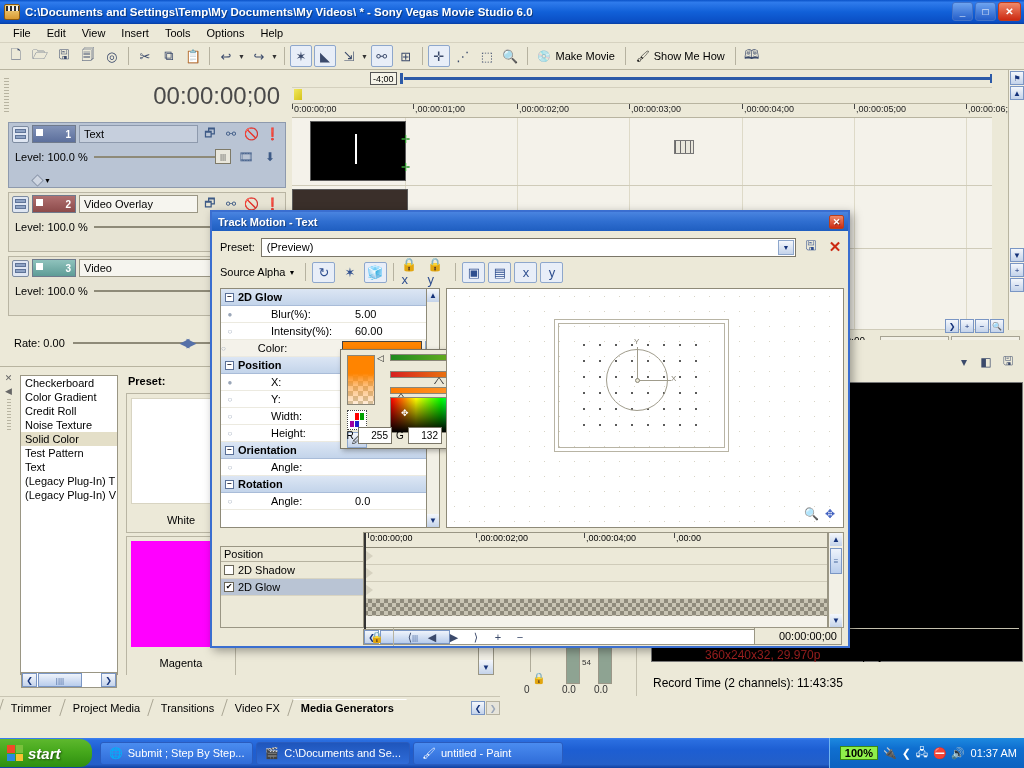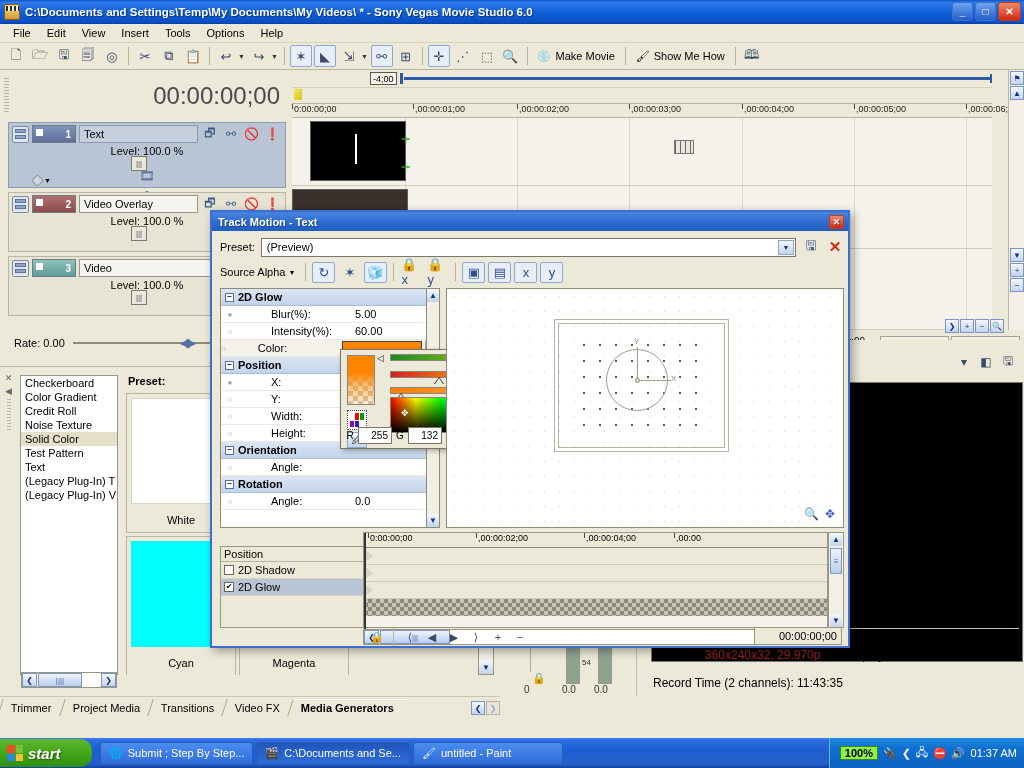--- a/index.html
+++ b/index.html
@@ -82,21 +82,21 @@
   .tk-num{ width:44px;height:18px;border:1px solid #6f7a8c;display:flex;align-items:center;justify-content:flex-end;
     padding-right:4px;color:#fff;font-size:10px;font-weight:bold;position:relative;}
   .tk-num.c1{ background:linear-gradient(180deg,#8293b8,#5c6f9c);}
   .tk-num.c2{ background:linear-gradient(180deg,#b07070,#8c4a4a);}
   .tk-num.c3{ background:linear-gradient(180deg,#8fc2bc,#5e9c96);}
   .tk-num i{ position:absolute; left:3px; top:3px; width:7px;height:7px;background:#fff;}
   .tk-name{ flex:1; height:18px; background:#f6f5ef; border:1px solid #9a9684; font-size:11px;
     display:flex;align-items:center; padding-left:4px;}
   .track.sel .tk-name{ background:#c6cfdd; border-color:#8e9aad;}
   .tk-ic{ width:18px;height:18px;display:flex;align-items:center;justify-content:center;font-size:12px;color:#3d5a86;}
-  .track-row2{ display:flex; align-items:center; height:24px; padding:0 6px; gap:6px; font-size:11px;flex-direction:column;}
+  .track-row2{ display:flex; align-items:center; height:24px; padding:0 6px; gap:6px; font-size:11px;}
   .lvl-slider{ flex:1; height:2px; background:#8e8a78; position:relative;}
   .lvl-thumb{ position:absolute; right:0; top:-7px; width:16px;height:15px;background:#e9e7dc;
     border:1px solid #7e7a68; display:flex;align-items:center;justify-content:center; font-size:8px;color:#555;}
   .track-row3{ height:22px; padding-left:24px; display:flex; align-items:center; gap:2px;}
   .diamond{ width:9px;height:9px;background:#cfd6e2;border:1px solid #8894a8; transform:rotate(45deg);}
 
   
   .rate-row{ position:absolute; left:0; top:328px; width:292px; height:30px; display:flex;align-items:center;
     padding-left:14px; gap:8px; font-size:11px; background:#ece9d8;}
   .rate-slider{ flex:1; height:2px; background:#8e8a78; position:relative; margin-right:14px;}
@@ -605,24 +605,20 @@
       </div>
       <div class="sw">
         <div class="chip" style="background:#00d700;"></div>
         <div class="cap">Green</div>
       </div>
       <div class="sw">
         <div class="chip" style="background:#6b6b6b;"></div>
         <div class="cap">Gray</div>
       </div>
       <div class="sw">
-        <div class="chip" style="background:#00ffff;"></div>
-        <div class="cap">Cyan</div>
-      </div>
-      <div class="sw">
         <div class="chip" style="background:#ff00ff;"></div>
         <div class="cap">Magenta</div>
       </div>
     </div>
 
     <div class="mg-vsb">
       <div class="a">▲</div>
       <div class="a" style="position:absolute;bottom:0;">▼</div>
     </div>
   </div>

